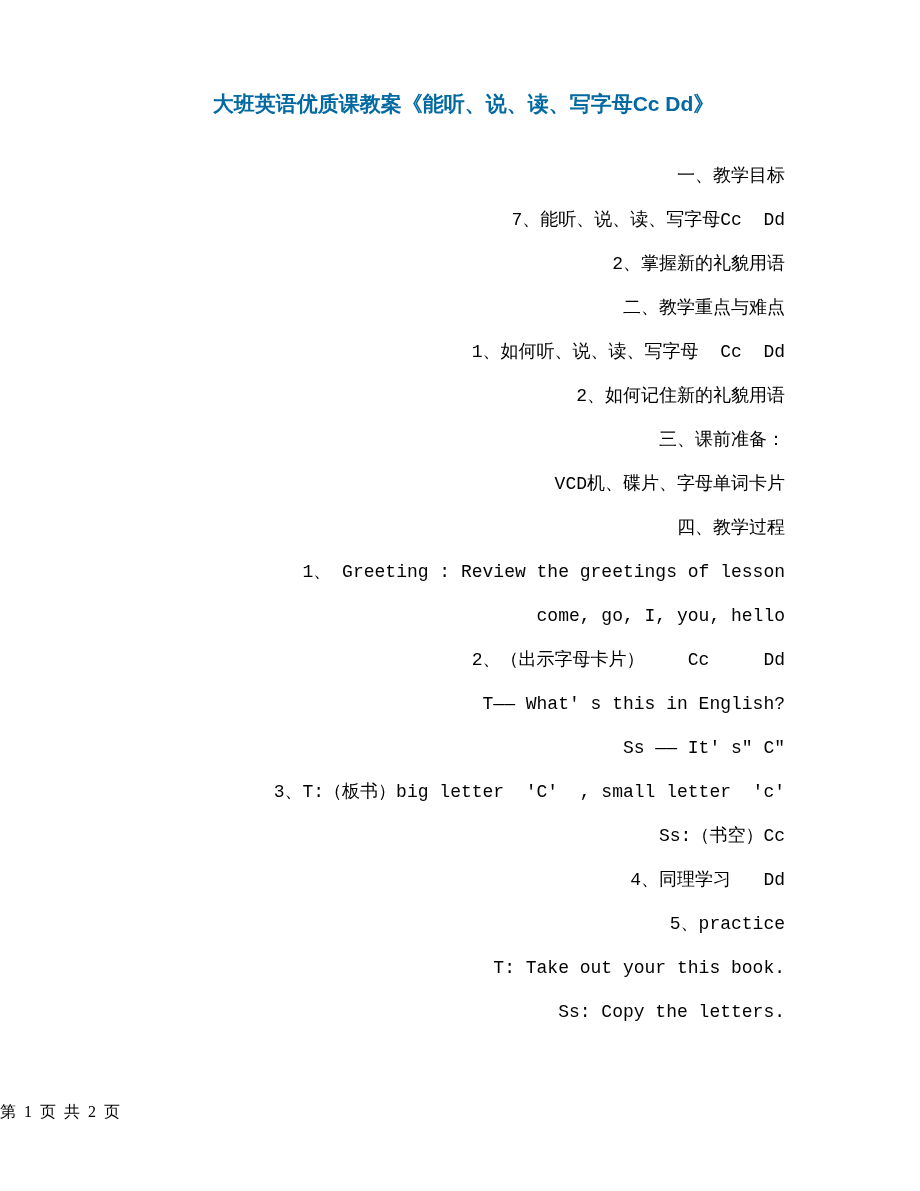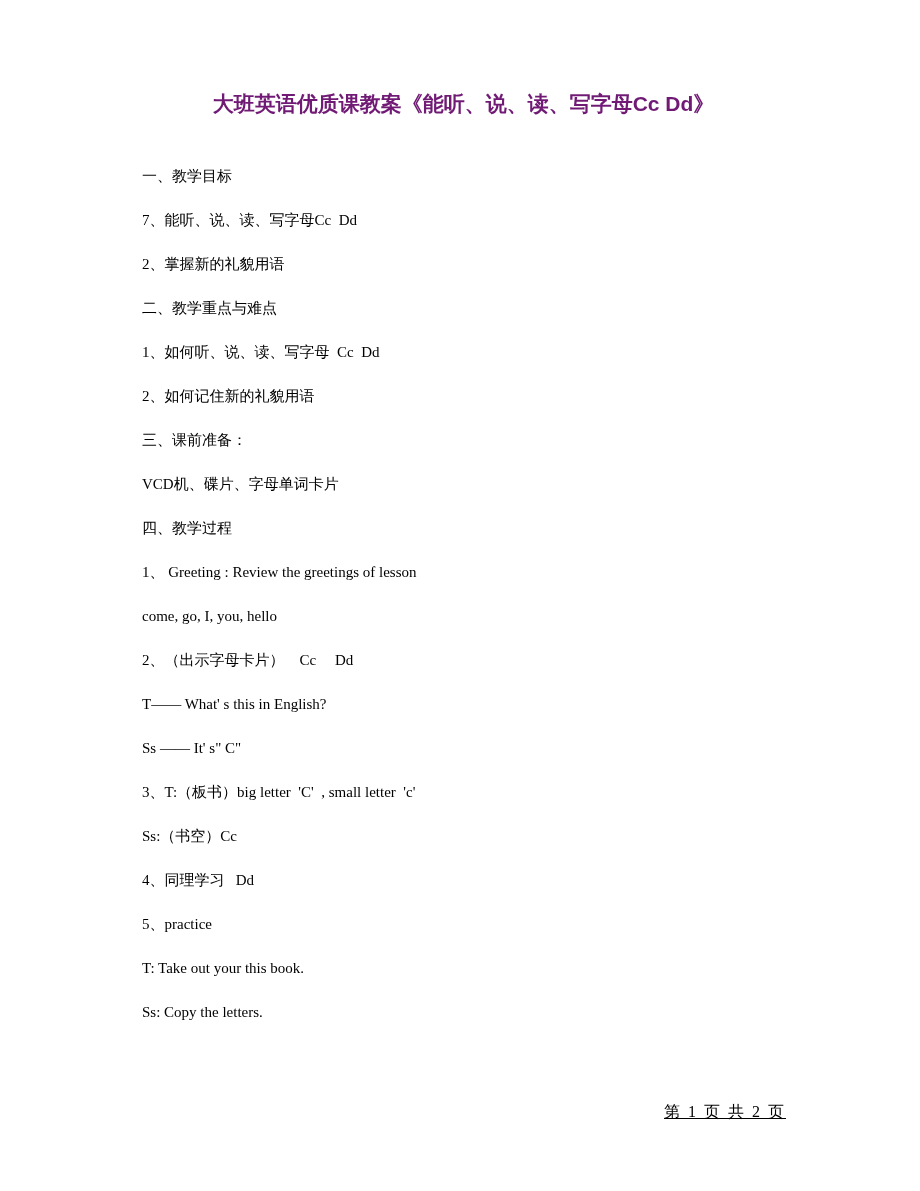--- a/index.html
+++ b/index.html
@@ -9,44 +9,44 @@
     width: 920px;
     height: 1191px;
     font-family: "SimSun", "宋体", serif;
     color: #000000;
   }
   .page {
     padding: 90px 135px 0 142px;
     box-sizing: border-box;
   }
   .title {
-    color: #701a75;
+    color: #0369a1;
     font-family: "SimHei", "黑体", sans-serif;
     font-weight: bold;
     font-size: 21px;
     text-align: center;
     margin-bottom: 36px;
     letter-spacing: 0px;
   }
   .content-line {
-    font-size: 15px;
+    font-size: 18px;
     line-height: 44px;
-    font-family: Liberation Serif, serif;
+    font-family: Liberation Mono, monospace;
     letter-spacing: 0px;
     white-space: pre;
+    text-align: right;
   }
   .footer {
     position: absolute;
     top: 1102px;
     width: 786px;
-    text-align: right;
+    text-align: left;
     font-size: 16px;
     font-family: "SimSun", "宋体", serif;
     letter-spacing: 2px;
-    text-decoration: underline;
   }
 </style>
 </head>
 <body>
 
 <div class="page">
   <div class="title">大班英语优质课教案《能听、说、读、写字母Cc  Dd》</div>
 
   <div class="content-line">一、教学目标</div>
   <div class="content-line">7、能听、说、读、写字母Cc  Dd</div>

